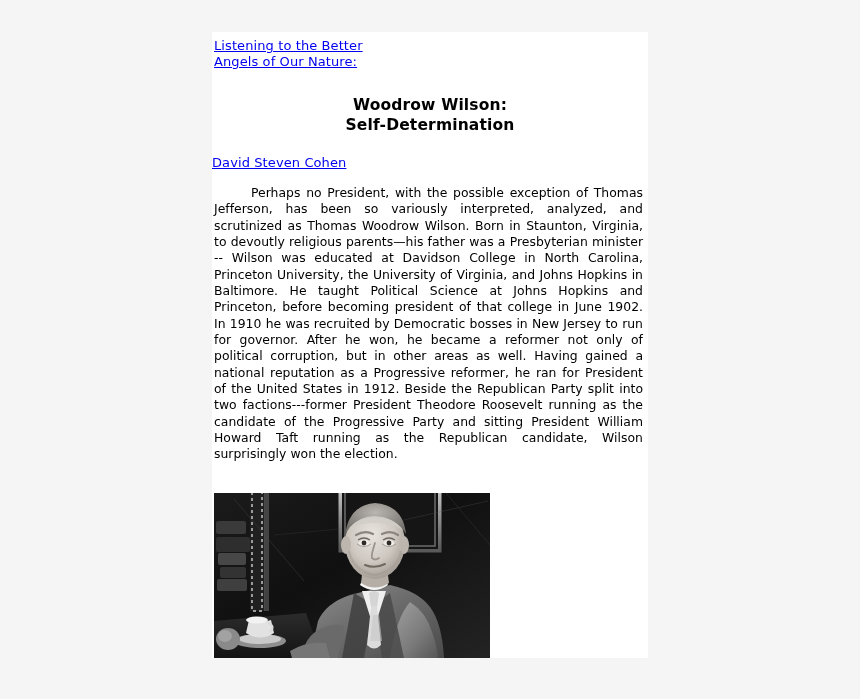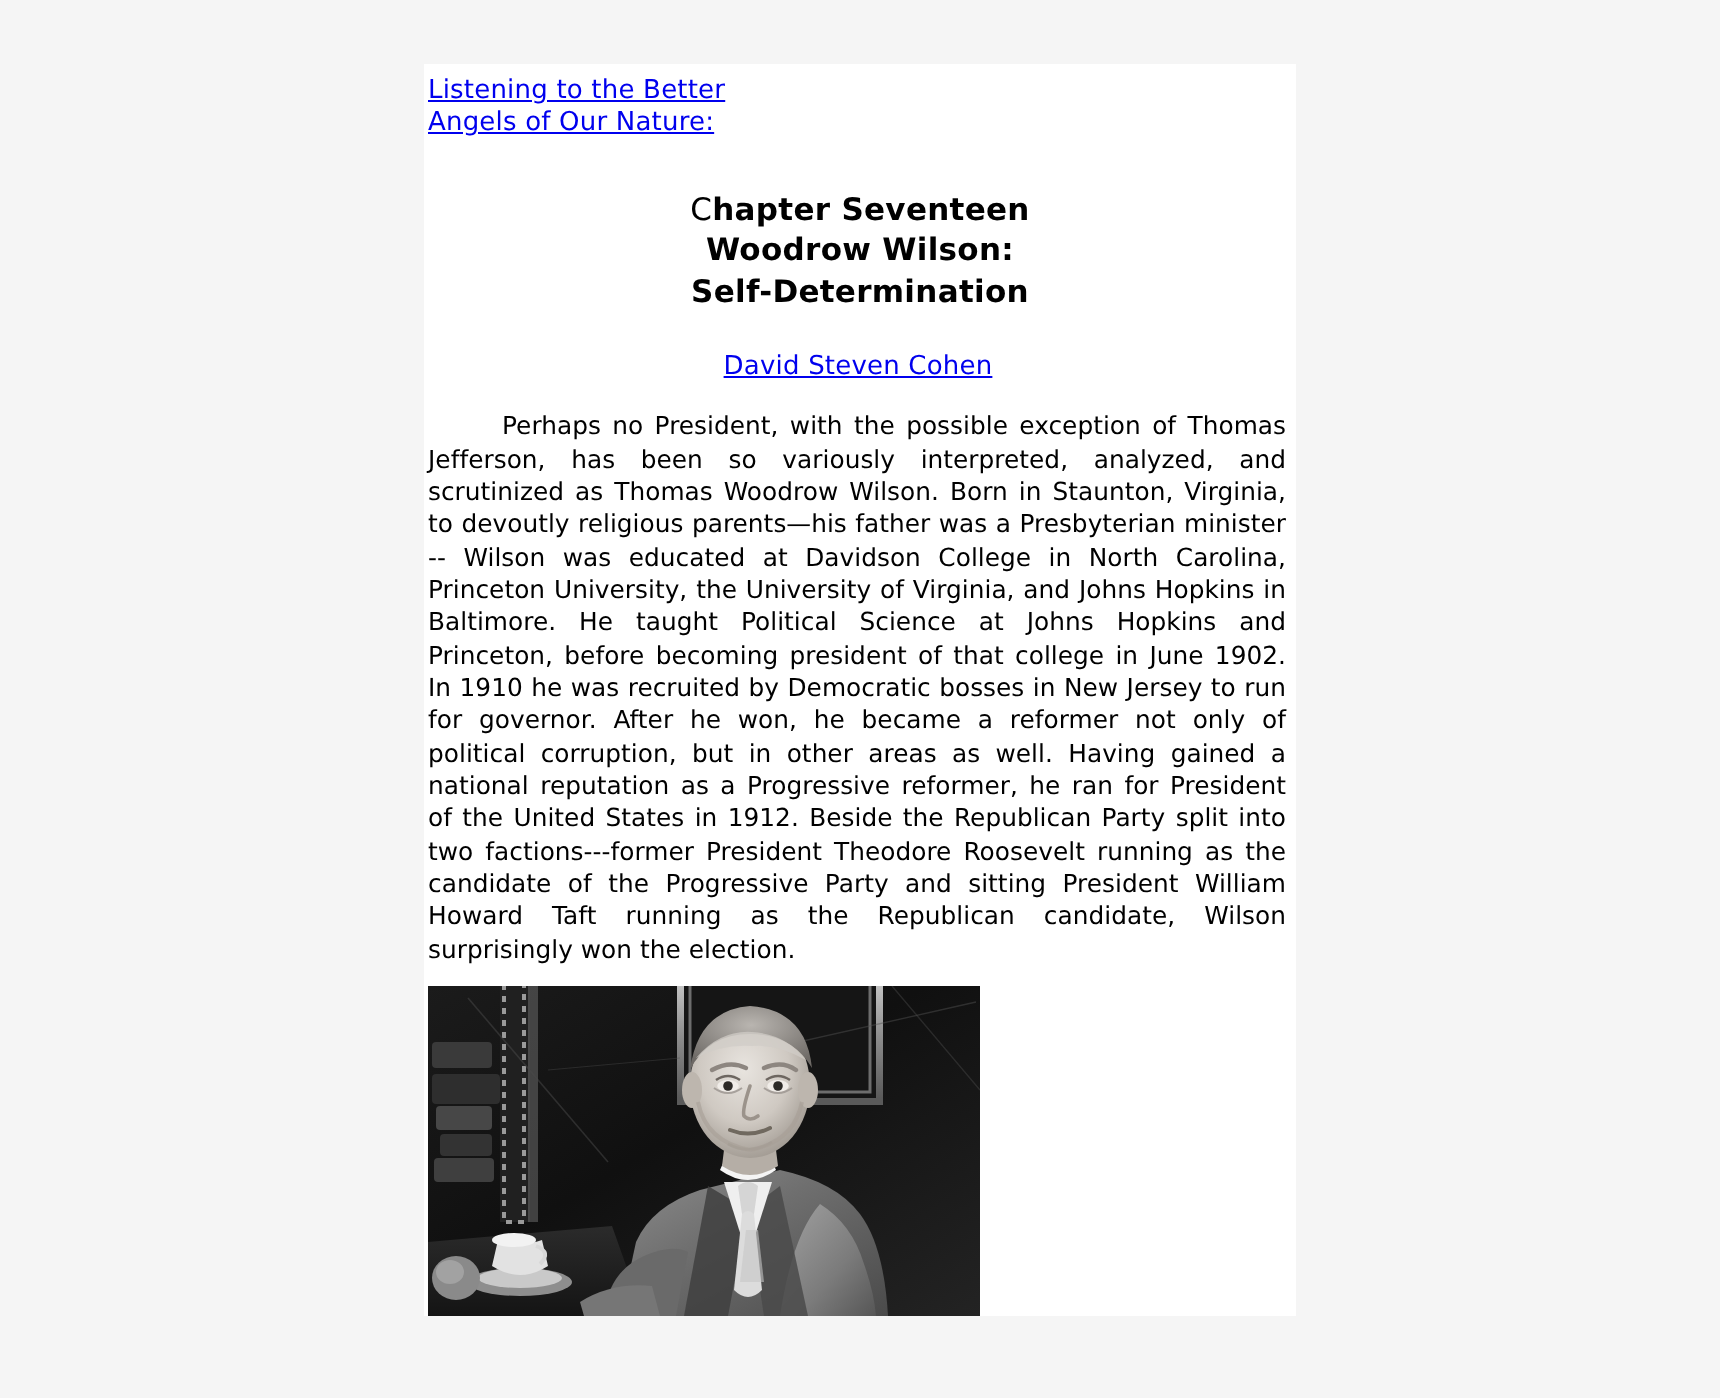--- a/index.html
+++ b/index.html
@@ -45,21 +45,21 @@
     font-size: 15.5px;
     line-height: 20.5px;
     color: #000000;
     letter-spacing: 0.15px;
   }
   .chapter-title .title-line { display: block; }
   .chapter-title .drop-initial {
     font-weight: normal;
   }
   .author-row {
-    text-align: center;
+    text-align: left;
     padding: 16px 2px 0 0;
   }
   .author-link {
     color: #0000ee;
     text-decoration: underline;
     font-size: 13px;
     letter-spacing: 0.1px;
   }
   .body-text {
     margin: 0;
@@ -87,21 +87,20 @@
 <body>
 
 <div id="page">
 
   <div class="book-link-block">
     <span class="book-link">Listening to the Better</span>
     <span class="book-link">Angels of Our Nature:</span>
   </div>
 
   <h1 class="chapter-title">
-    <span class="title-line"><span class="drop-initial">C</span><span>hapter Seventeen</span></span>
     <span class="title-line">Woodrow Wilson:</span>
     <span class="title-line">Self-Determination</span>
   </h1>
 
   <div class="author-row">
     <span class="author-link">David Steven Cohen</span>
   </div>
 
   <p class="body-text">Perhaps no President, with the possible exception of Thomas Jefferson, has been so variously interpreted, analyzed, and scrutinized as Thomas Woodrow Wilson. Born in Staunton, Virginia, to devoutly religious parents—his father was a Presbyterian minister -- Wilson was educated at Davidson College in North Carolina, Princeton University, the University of Virginia, and Johns Hopkins in Baltimore. He taught Political Science at Johns Hopkins and Princeton, before becoming president of that college in June 1902. In 1910 he was recruited by Democratic bosses in New Jersey to run for governor. After he won, he became a reformer not only of political corruption, but in other areas as well. Having gained a national reputation as a Progressive reformer, he ran for President of the United States in 1912. Beside the Republican Party split into two factions---former President Theodore Roosevelt running as the candidate of the Progressive Party and sitting President William Howard Taft running as the Republican candidate, Wilson surprisingly won the election.</p>
 

